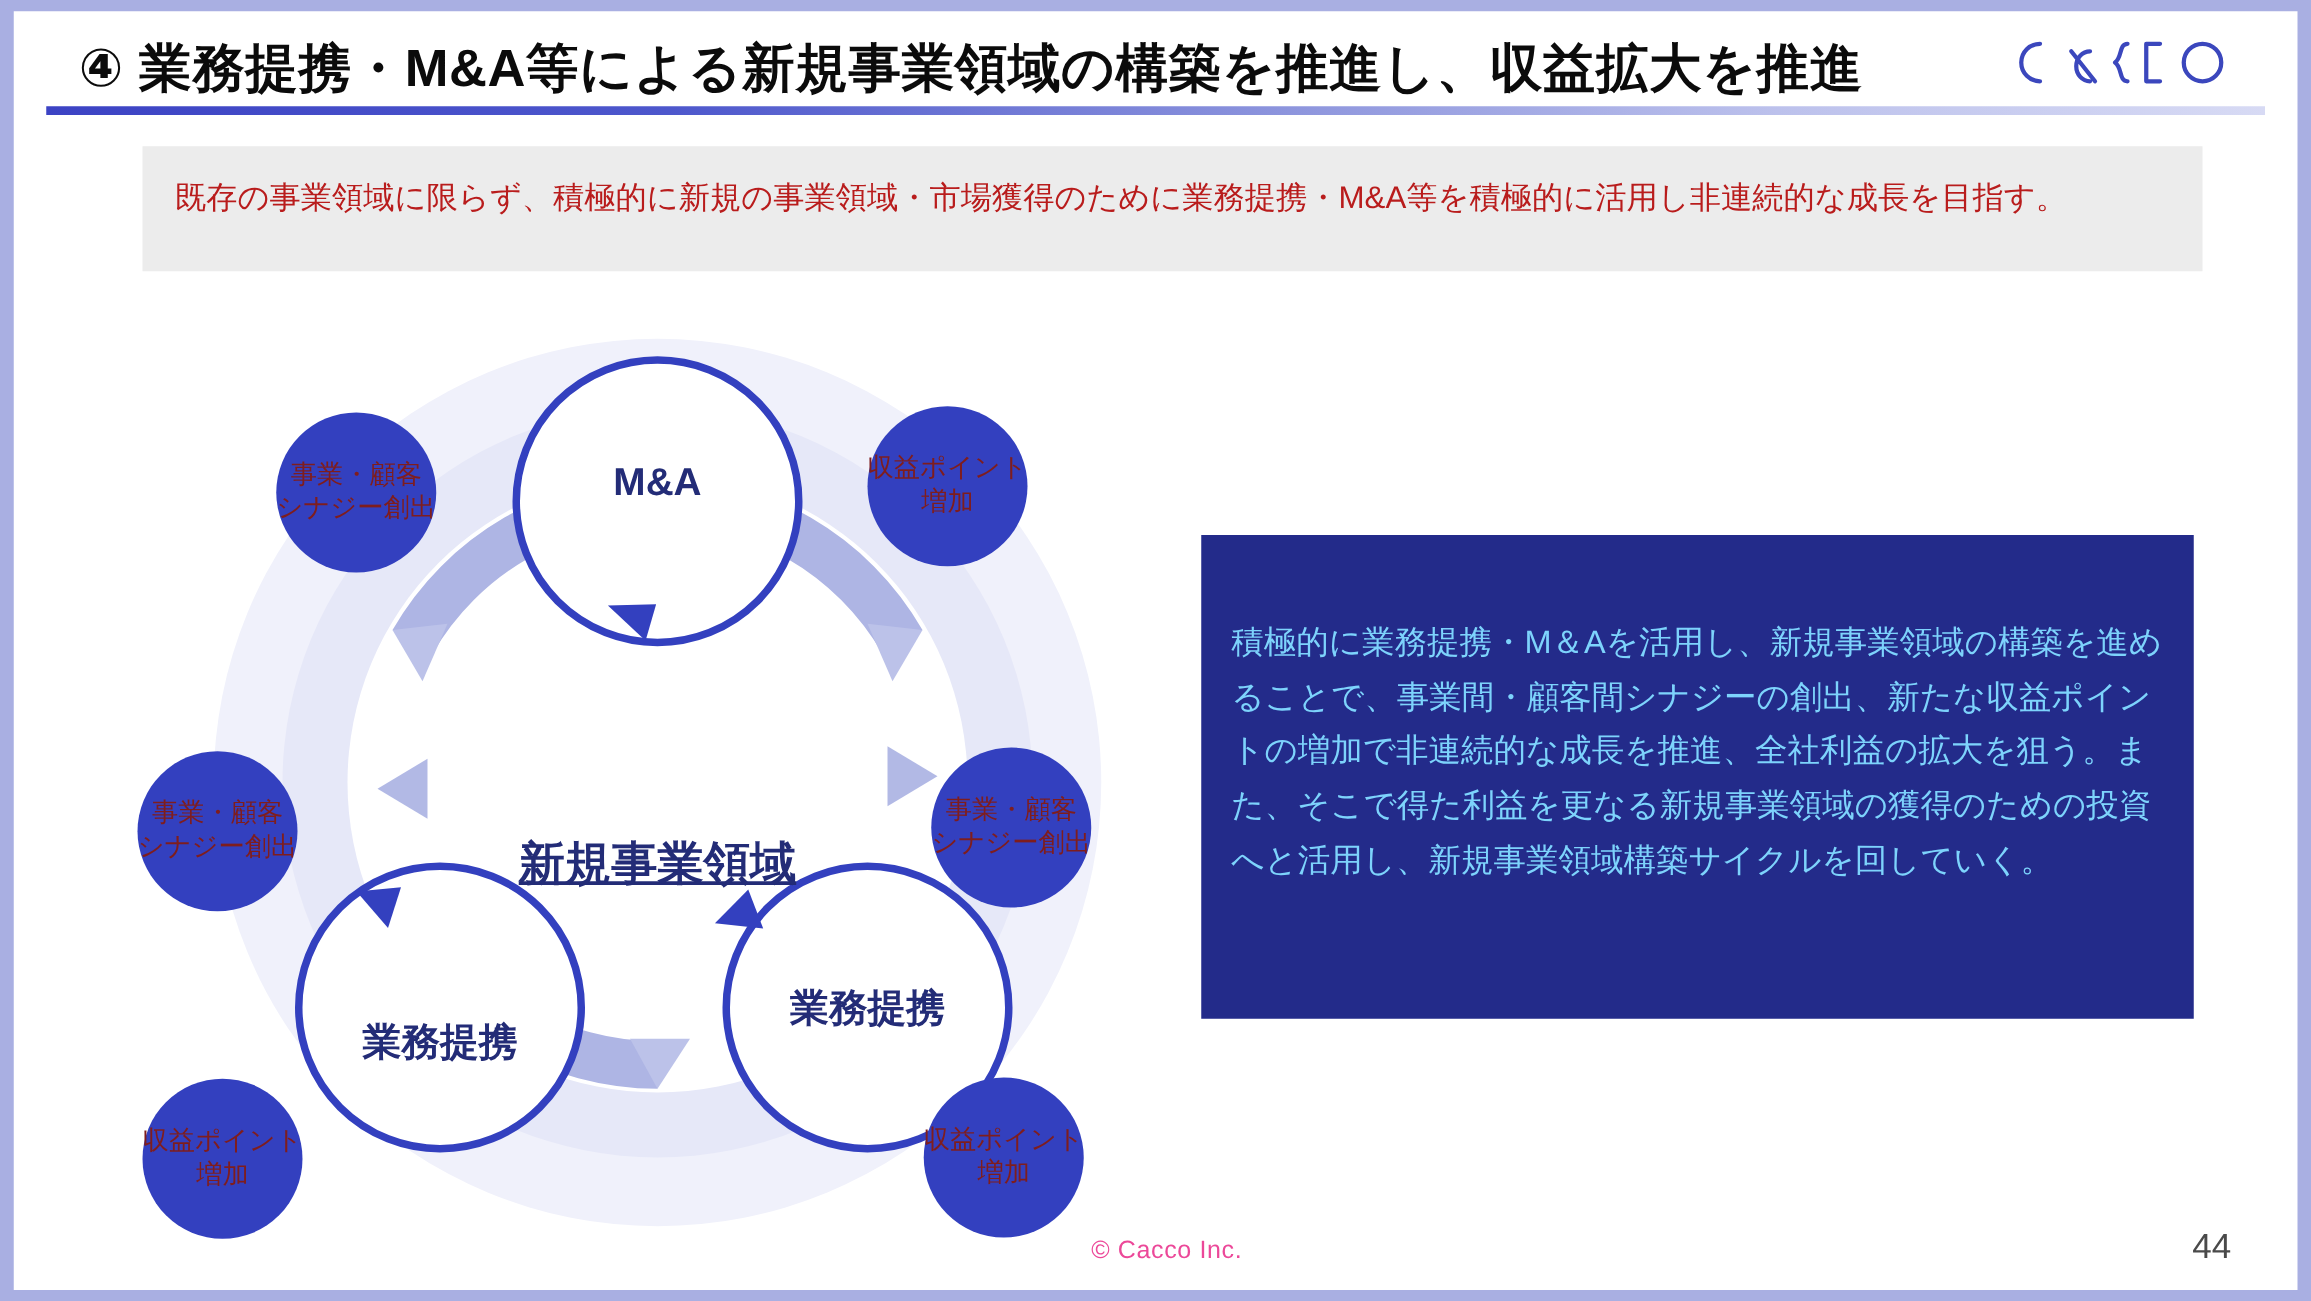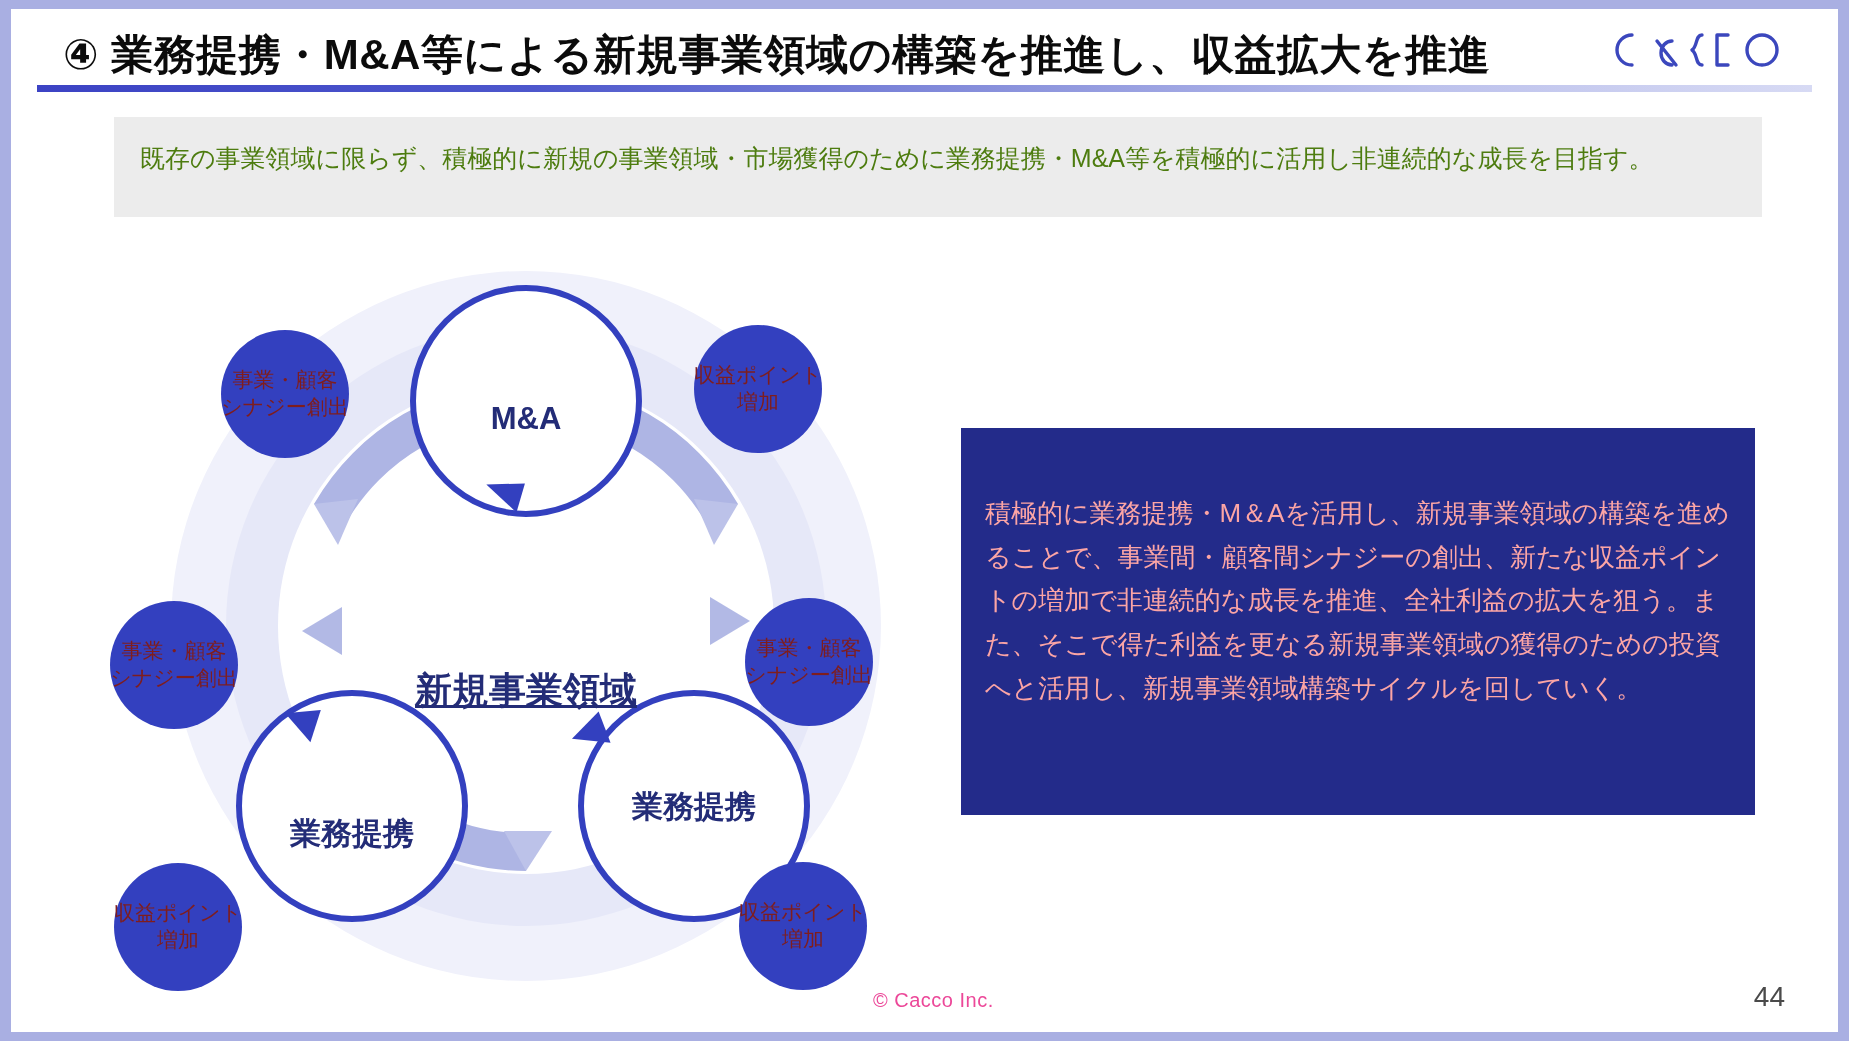--- a/index.html
+++ b/index.html
@@ -45,21 +45,21 @@
     left:103px; top:108px;
     width:1648px; height:100px;
     background:#ececec;
   }
   #lead-text {
     position:absolute;
     left:26px; top:22px;
     width:1600px;
     font-size:25px;
     line-height:1.55;
-    color:#4d7c0f;
+    color:#b91c1c;
   }
 
   
   #diagram {
     position:absolute;
     left:95px; top:222px;
     width:840px; height:790px;
   }
   #diagram svg { display:block; width:840px; height:790px; }
 
@@ -93,21 +93,21 @@
     left:950px; top:419px;
     width:794px; height:387px;
     background:#232b8a;
   }
   #callout-text {
     position:absolute;
     left:24px; top:64px;
     width:745px;
     font-size:26px;
     line-height:1.68;
-    color:#fca5a5;
+    color:#7dd3fc;
   }
 
   
   #copyright {
     position:absolute;
     left:862px; top:980px;
     font-size:20px;
     color:#ec4899;
     letter-spacing:0.5px;
   }
@@ -226,21 +226,21 @@
       <circle cx="68" cy="434" r="64" fill="#3340bf"></circle>
       <circle cx="72" cy="696" r="64" fill="#3340bf"></circle>
       <circle cx="703" cy="431" r="64" fill="#3340bf"></circle>
       <circle cx="697" cy="695" r="64" fill="#3340bf"></circle>
     </svg>
 
     <div class="cyc-label center-label" style="left:200px; top:435px; width:440px;">
       <div>新規事業領域</div>
     </div>
 
-    <div class="cyc-label main-label" style="left:320px; top:169px; width:200px;">
+    <div class="cyc-label main-label" style="left:320px; top:136px; width:200px;">
       <span>M&amp;A</span>
     </div>
     <div class="cyc-label main-label" style="left:146px; top:584px; width:200px;">
       <span>業務提携</span>
     </div>
     <div class="cyc-label main-label" style="left:488px; top:557px; width:200px;">
       <span>業務提携</span>
     </div>
 
     <div class="cyc-label bubble-label" style="left:99px; top:135px; width:160px;">

